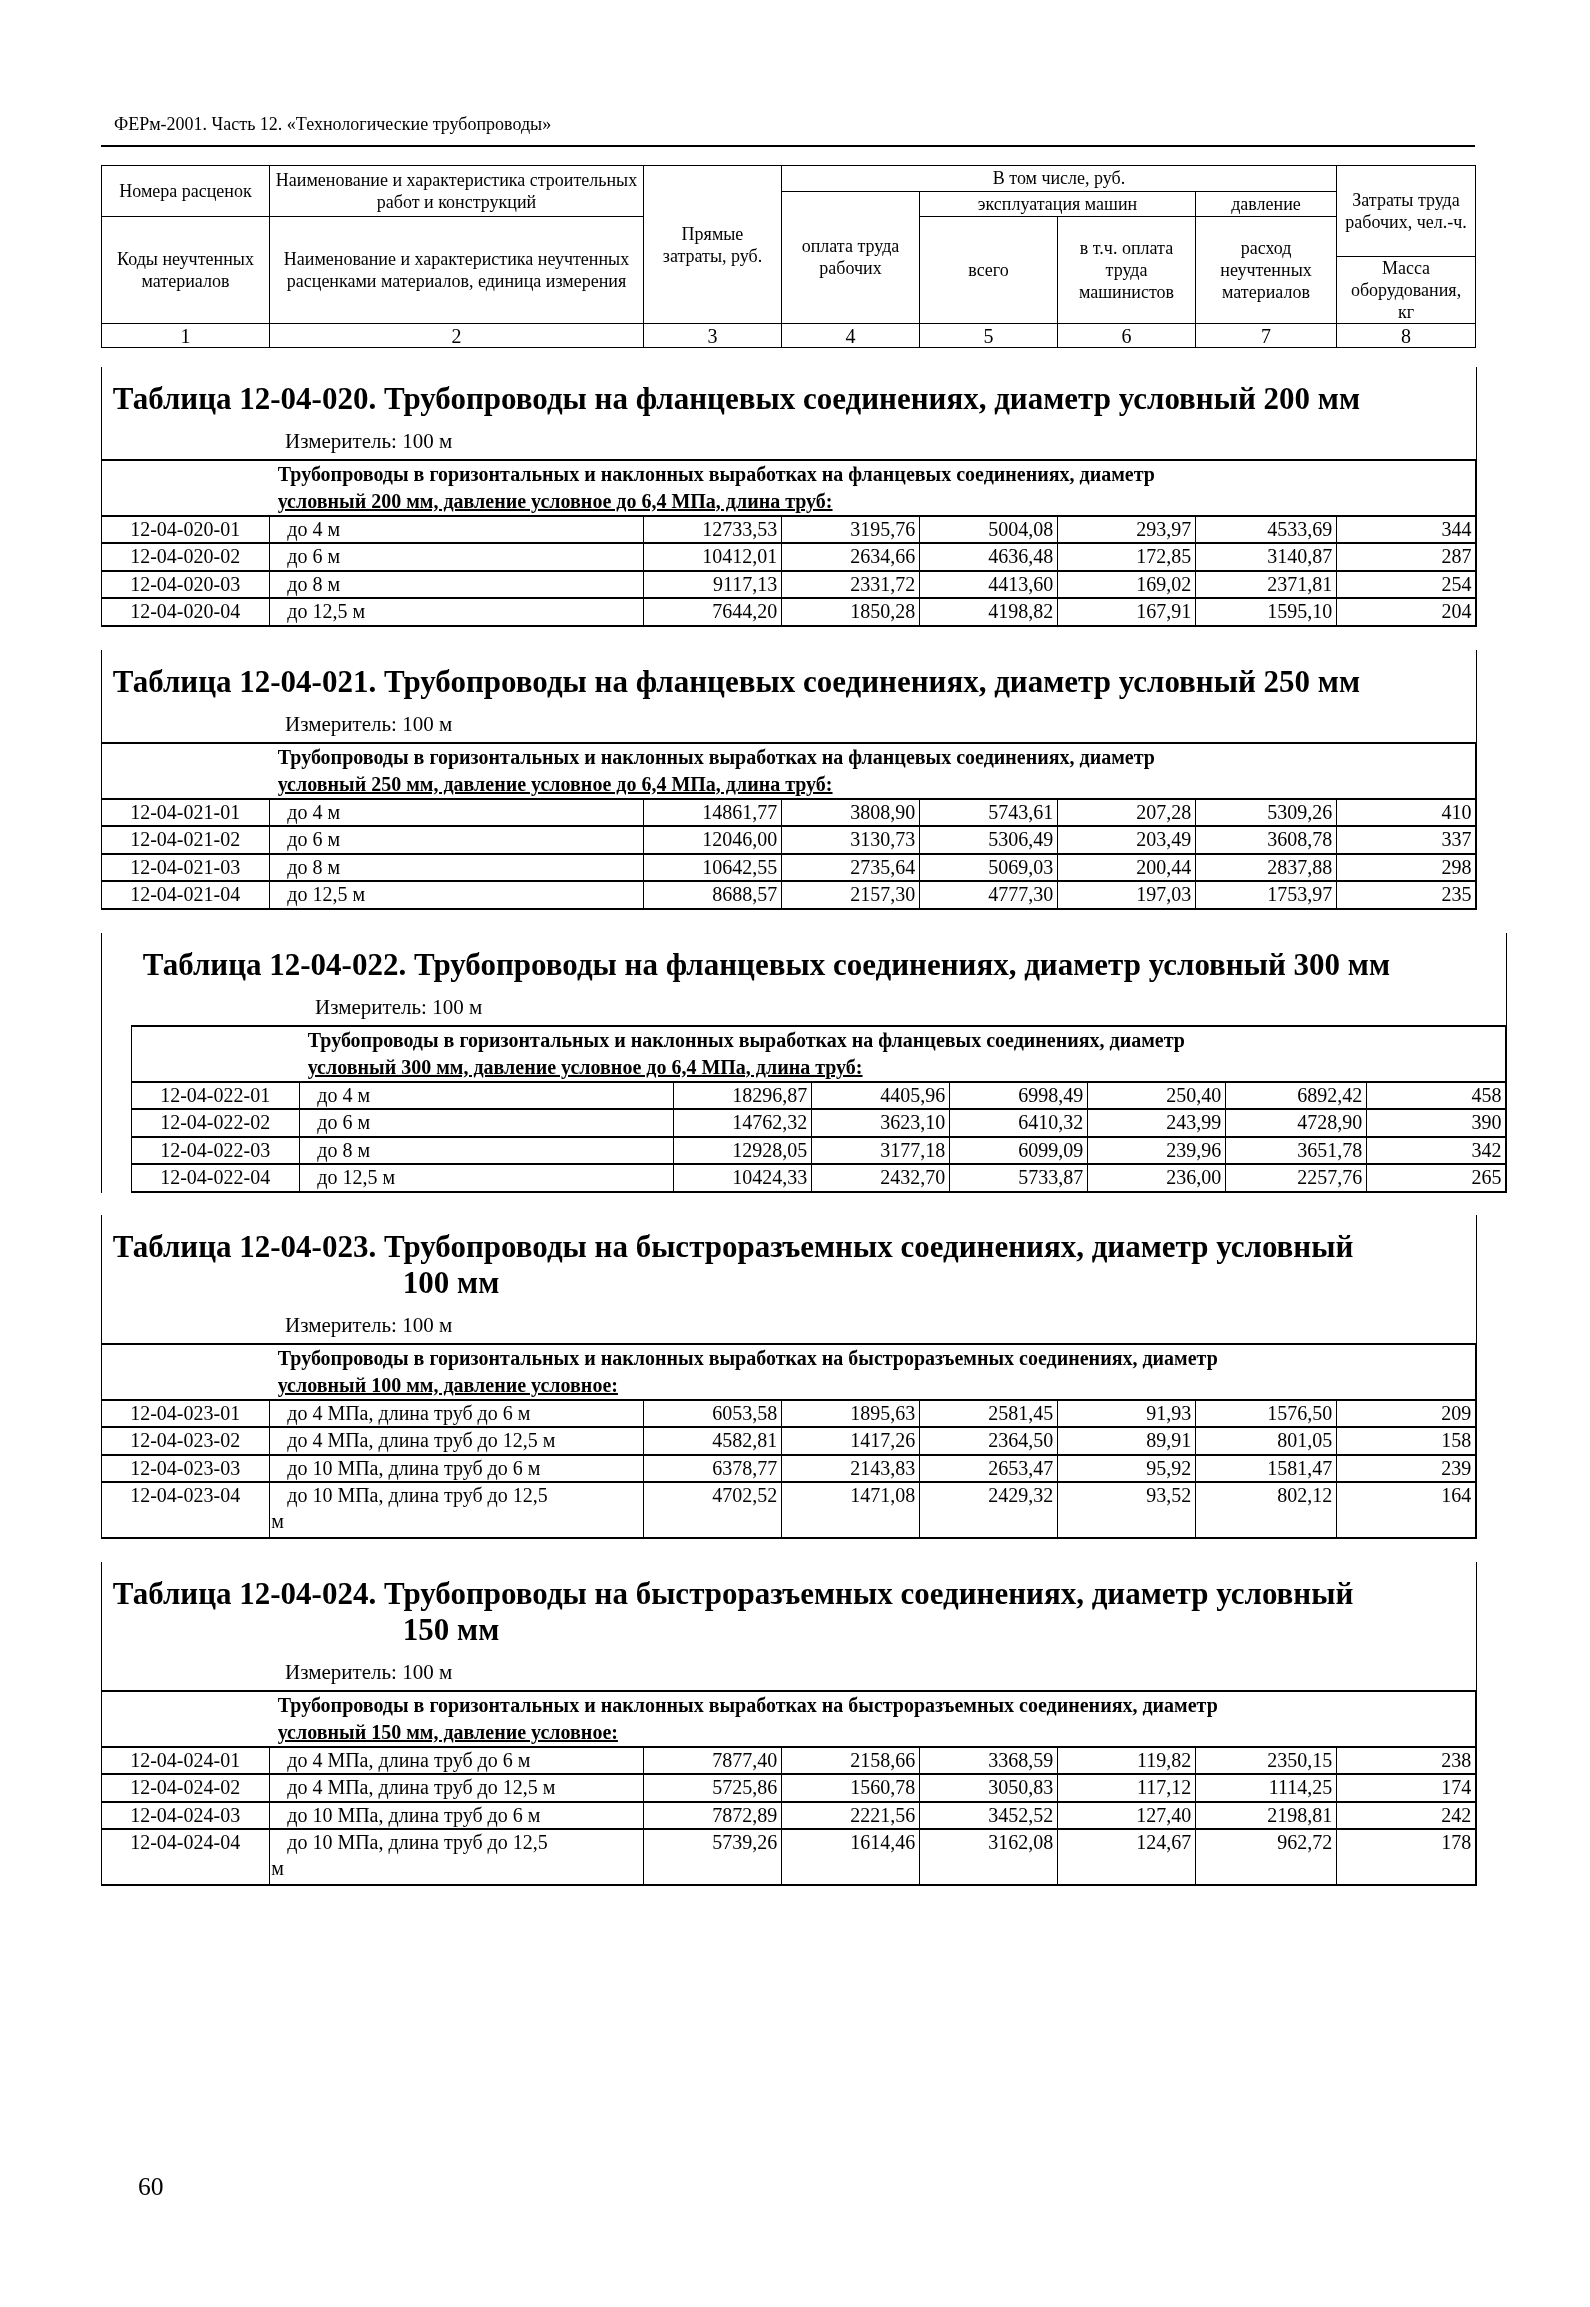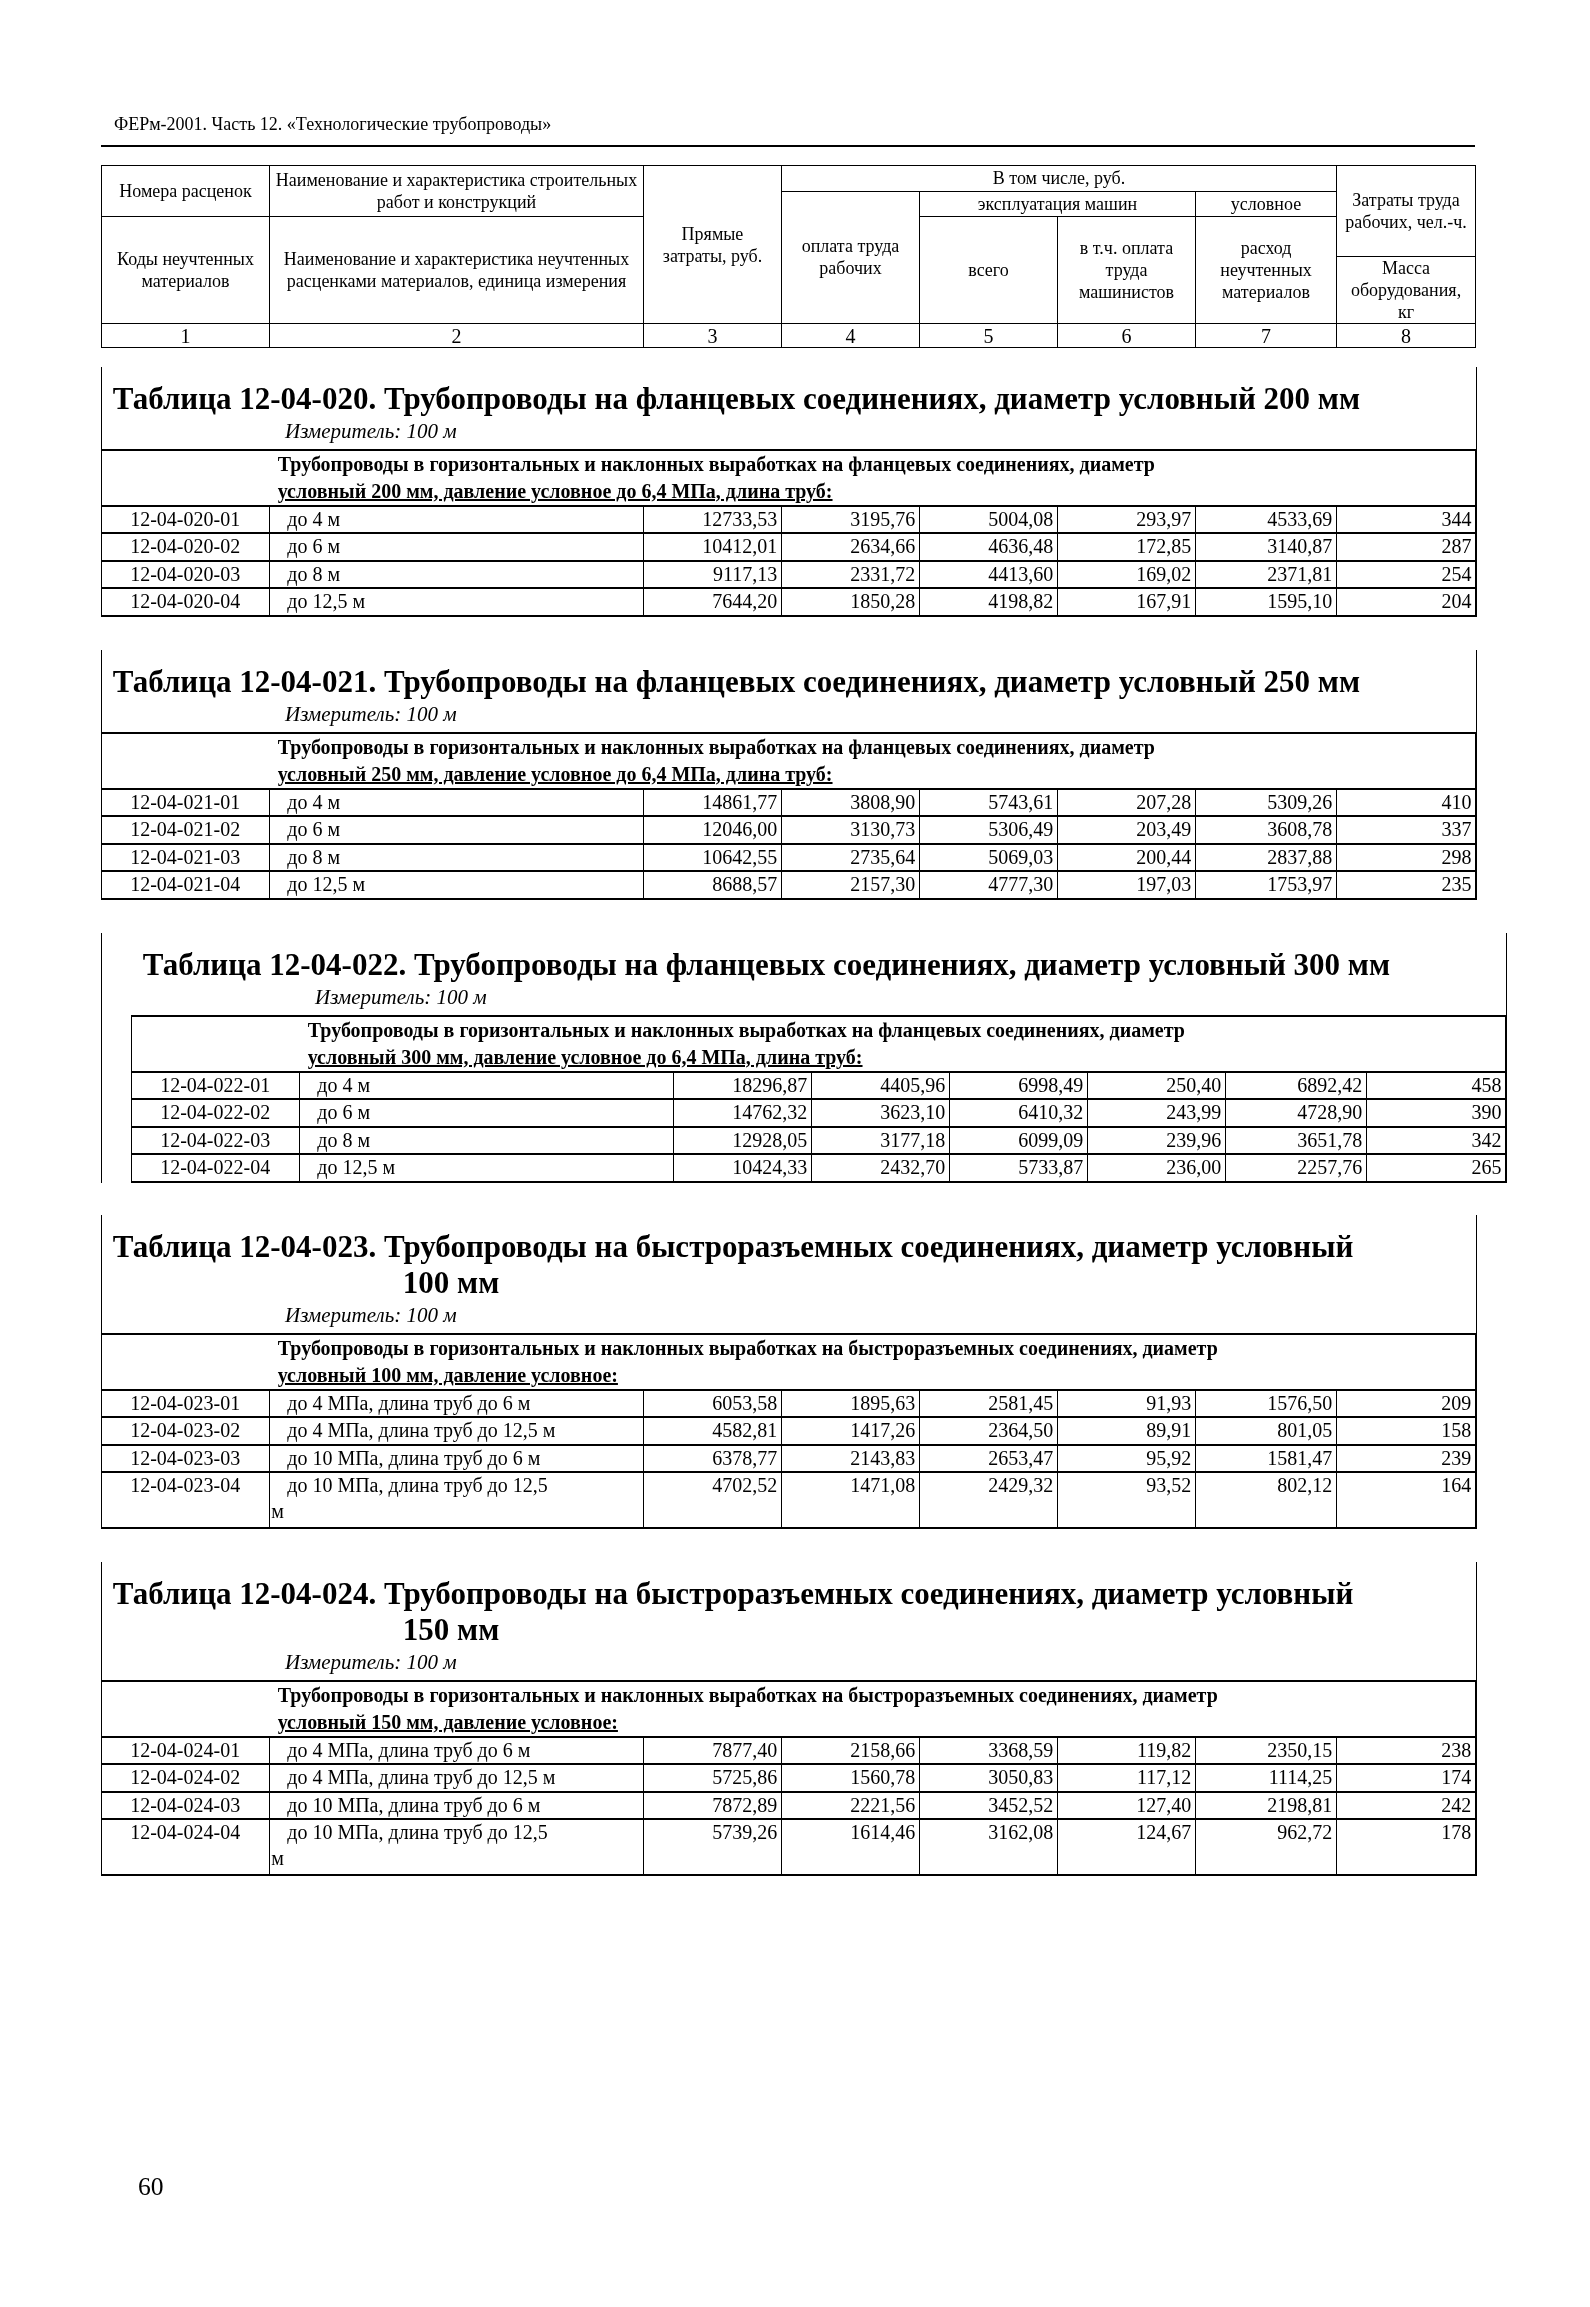--- a/index.html
+++ b/index.html
@@ -8,21 +8,21 @@
   .page-header { position: absolute; left: 114px; top: 108px; font-size: 18px; line-height: 32px; }
   .header-rule { position: absolute; left: 101px; top: 145px; width: 1374px; height: 0; border-top: 2.7px solid #000; }
   .tbl { position: absolute; left: 101px; border-collapse: collapse; table-layout: fixed; }
   .tbl td { border: 1.3px solid #000; padding: 0 4px; vertical-align: middle; }
   .head-tbl { top: 165px; width: 1375px; }
   .head-tbl td { text-align: center; font-size: 18px; line-height: 22px; }
   .head-tbl tr.nums td { font-size: 20px; height: 23px; }
   .section { position: absolute; left: 101px; width: 1374px; border-left: 1.3px solid #000; border-right: 1.3px solid #000; }
   .sec-title { font-weight: bold; font-size: 31px; line-height: 36px; padding-left: 10.8px; margin-top: 13.5px; }
   .sec-title .indent { display: block; padding-left: 290px; }
-  .measure { font-size: 21px; line-height: 27px; padding-left: 183px; margin-top: 1px; margin-bottom: 4px; font-style: italic; }
+  .measure { font-size: 21px; line-height: 27px; padding-left: 183px; margin-top: 11px; margin-bottom: 4px; }
   .data-tbl { width: 1375px; border-collapse: collapse; table-layout: fixed; margin-left: -1.3px; }
   .data-tbl td { border: 1.3px solid #000; padding: 0 3.4px; font-size: 20px; line-height: 25.6px; }
   .data-tbl tr.group td { border-top: 2.7px solid #000; border-bottom: 2.7px solid #000; font-weight: bold; font-size: 20px; line-height: 27px; padding-left: 176px; text-decoration: none; }
   .data-tbl tr.group td .u { text-decoration: underline; }
   .data-tbl td.code { text-align: center; }
   .data-tbl td.desc { text-align: left; padding-left: 17.5px; }
   .data-tbl td.num { text-align: right; }
   .data-tbl tr.row td { border-bottom: 2px solid #000; }
   .data-tbl tr.row.tall td { vertical-align: top; height: 54px; }
   .data-tbl tr.row.tall td.desc .wrap-m { display: block; margin-left: -16px; }
@@ -49,21 +49,21 @@
       <tr style="height:25.6px">
     <td rowspan="2">Номера расценок</td>
     <td rowspan="2">Наименование и характеристика строительных работ и конструкций</td>
     <td rowspan="5">Прямые затраты, руб.</td>
     <td colspan="4">В том числе, руб.</td>
     <td rowspan="3">Затраты труда рабочих, чел.-ч.</td>
   </tr>
   <tr style="height:25.6px">
     <td rowspan="4">оплата труда рабочих</td>
     <td colspan="2">эксплуатация машин</td>
-    <td>условное</td>
+    <td>давление</td>
   </tr>
   <tr style="height:40px">
     <td rowspan="3">Коды неучтенных материалов</td>
     <td rowspan="3">Наименование и характеристика неучтенных расценками материалов, единица измерения</td>
     <td rowspan="3">всего</td>
     <td rowspan="3">в т.ч. оплата труда машинистов</td>
     <td rowspan="3">расход неучтенных материалов</td>
   </tr>
   <tr style="height:20px">
     <td rowspan="2">Масса оборудования, кг</td>

